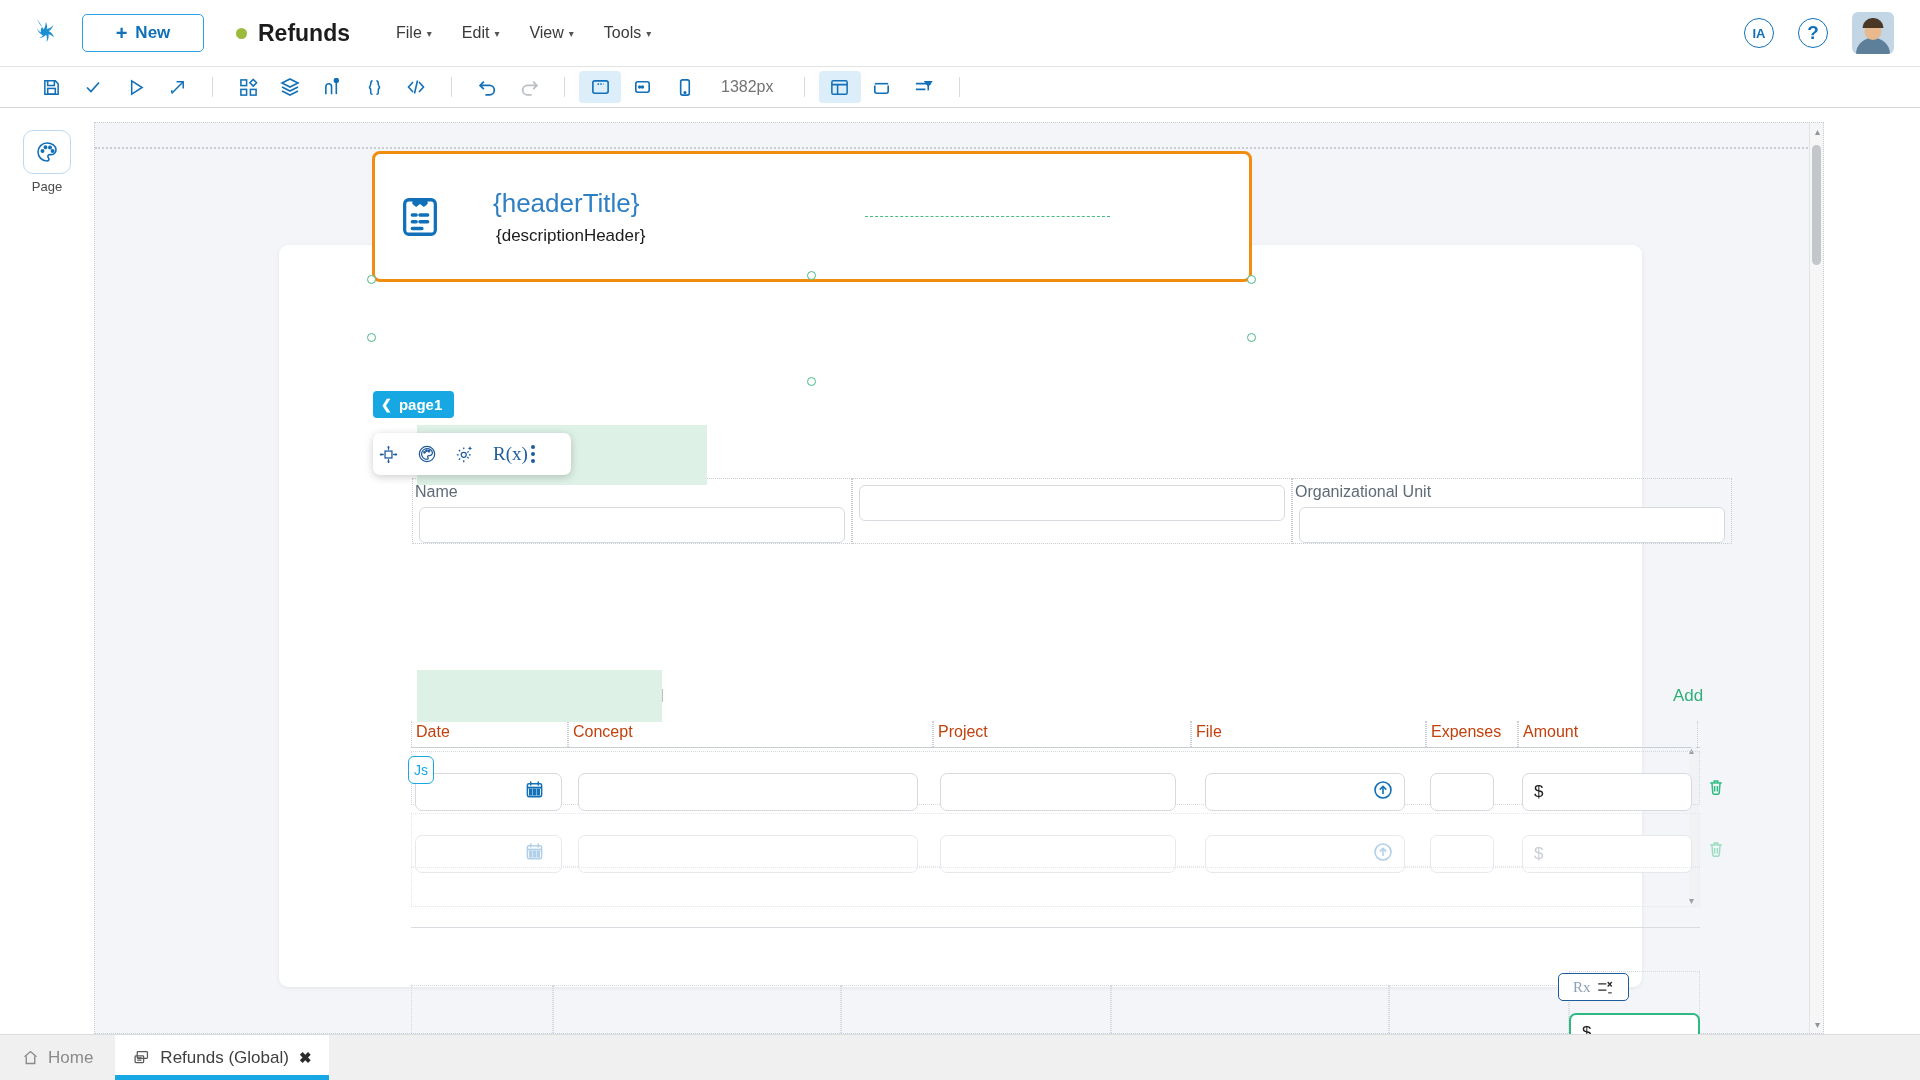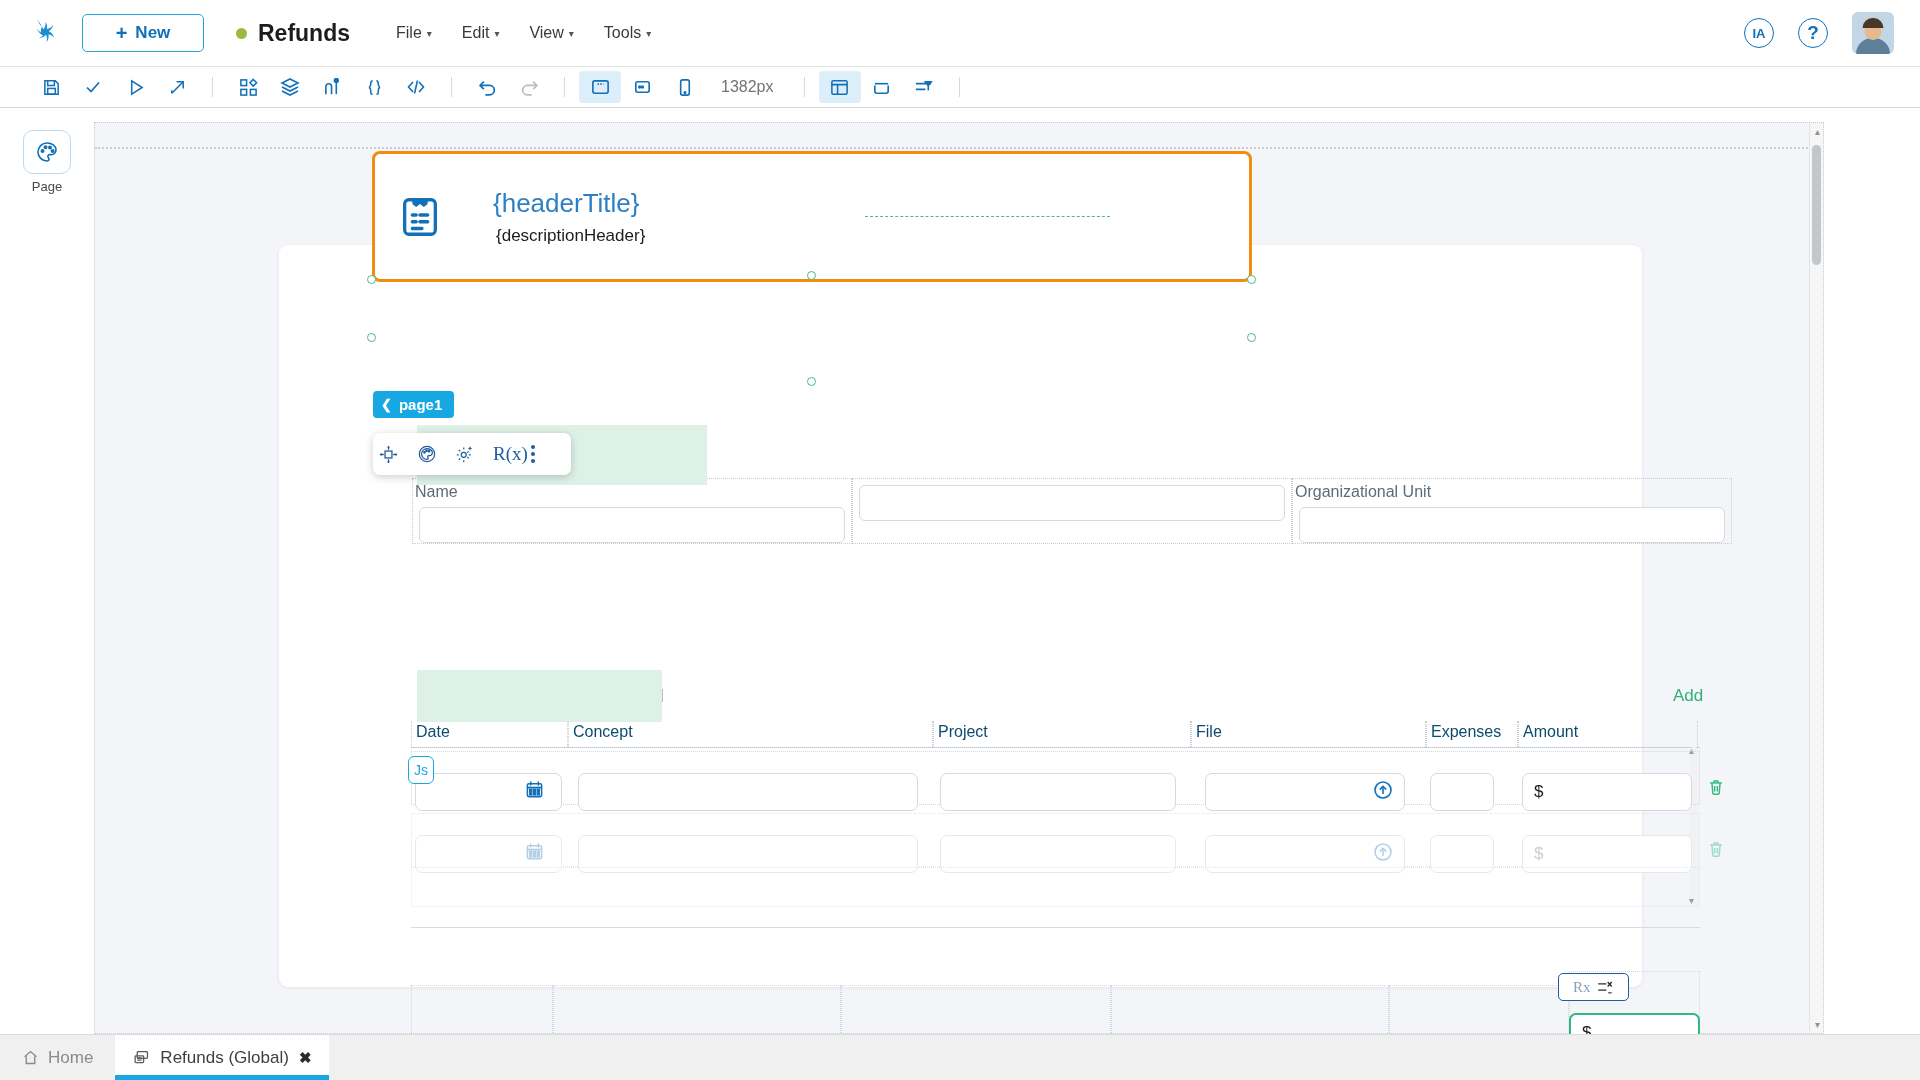--- a/index.html
+++ b/index.html
@@ -196,21 +196,21 @@
   .add-link {
     position:absolute; font-size: 17px; color:#33b07a; cursor:pointer;
   }
 
   
   .tbl-head {
     position:absolute; display:flex;
     border-bottom: 1px solid #c9ced6;
   }
   .th {
-    font-size: 16px; color:#0c4a6e; padding: 2px 0 6px 4px;
+    font-size: 16px; color:#c2410c; padding: 2px 0 6px 4px;
     border-right: 1px dotted #c9ced6; border-left:1px dotted #c9ced6;
   }
   .row-input {
     position:absolute; height: 38px;
     border: 1px solid #d6dade; border-radius: 7px; background:#fff;
   }
   .row-input.ghost { border-color:#e6e9ec; }
   .cell-dot { position:absolute; border: 1px dotted #d3d8de; }
 
   .js-badge {

